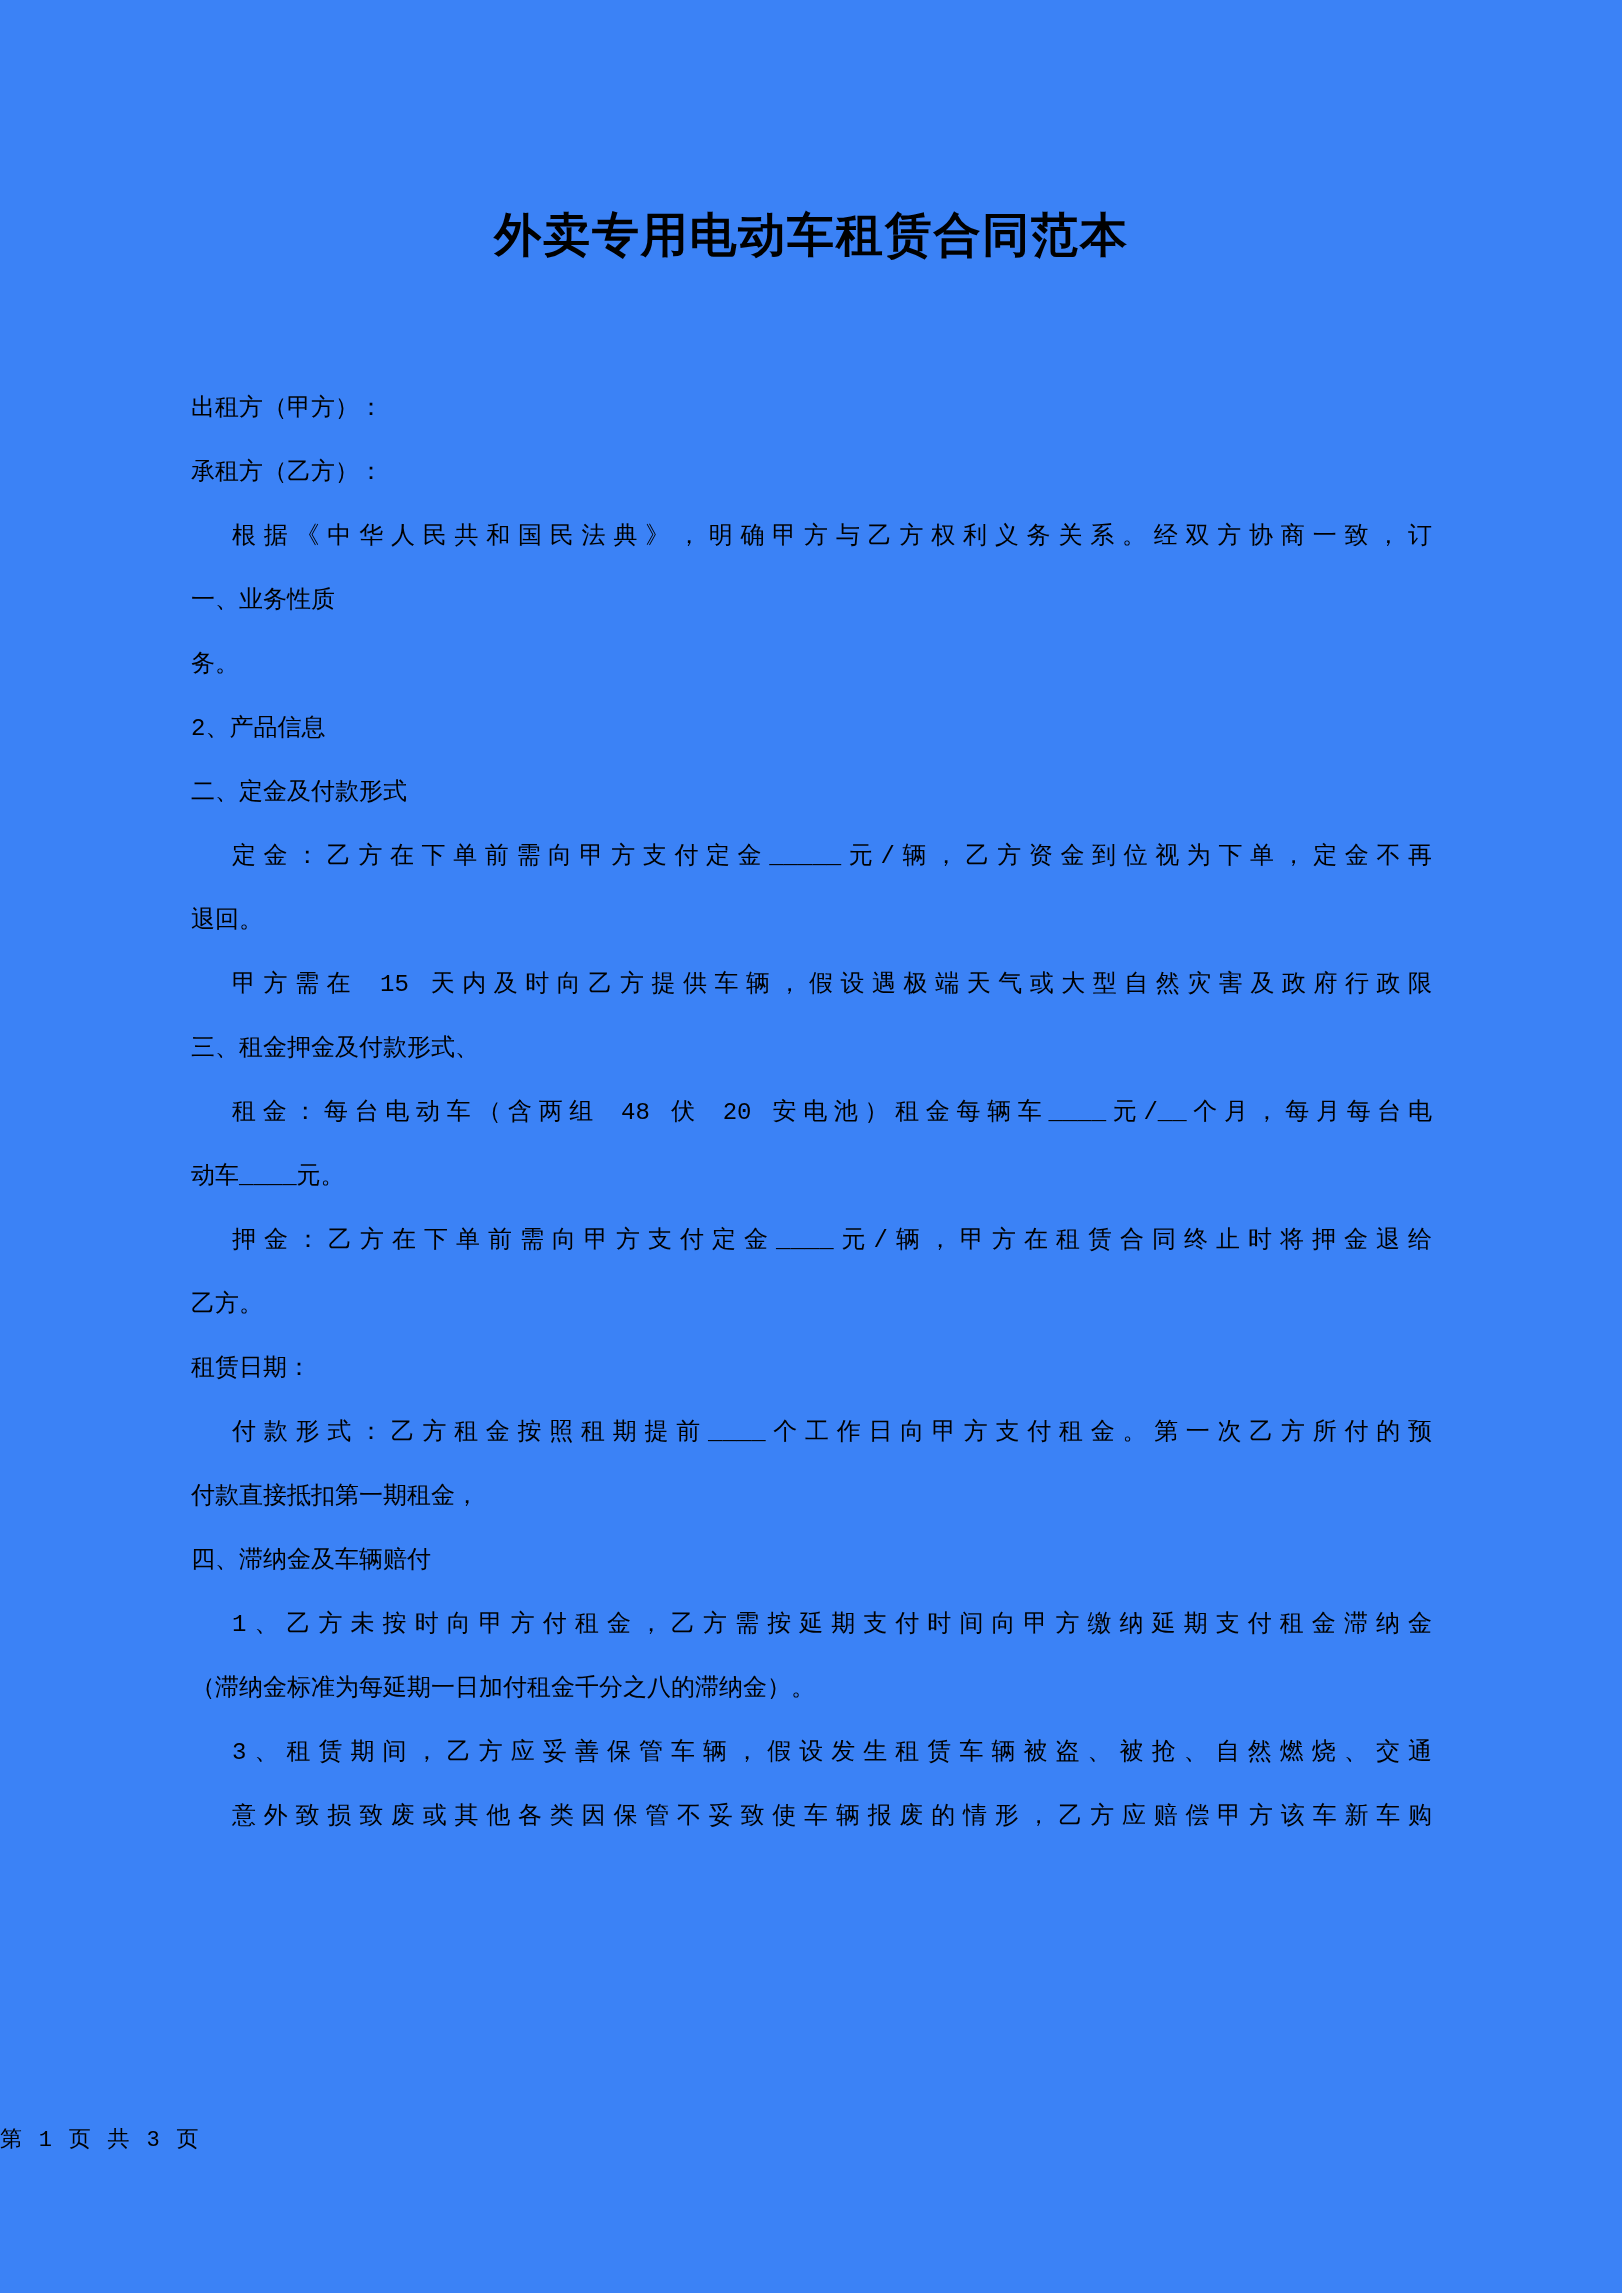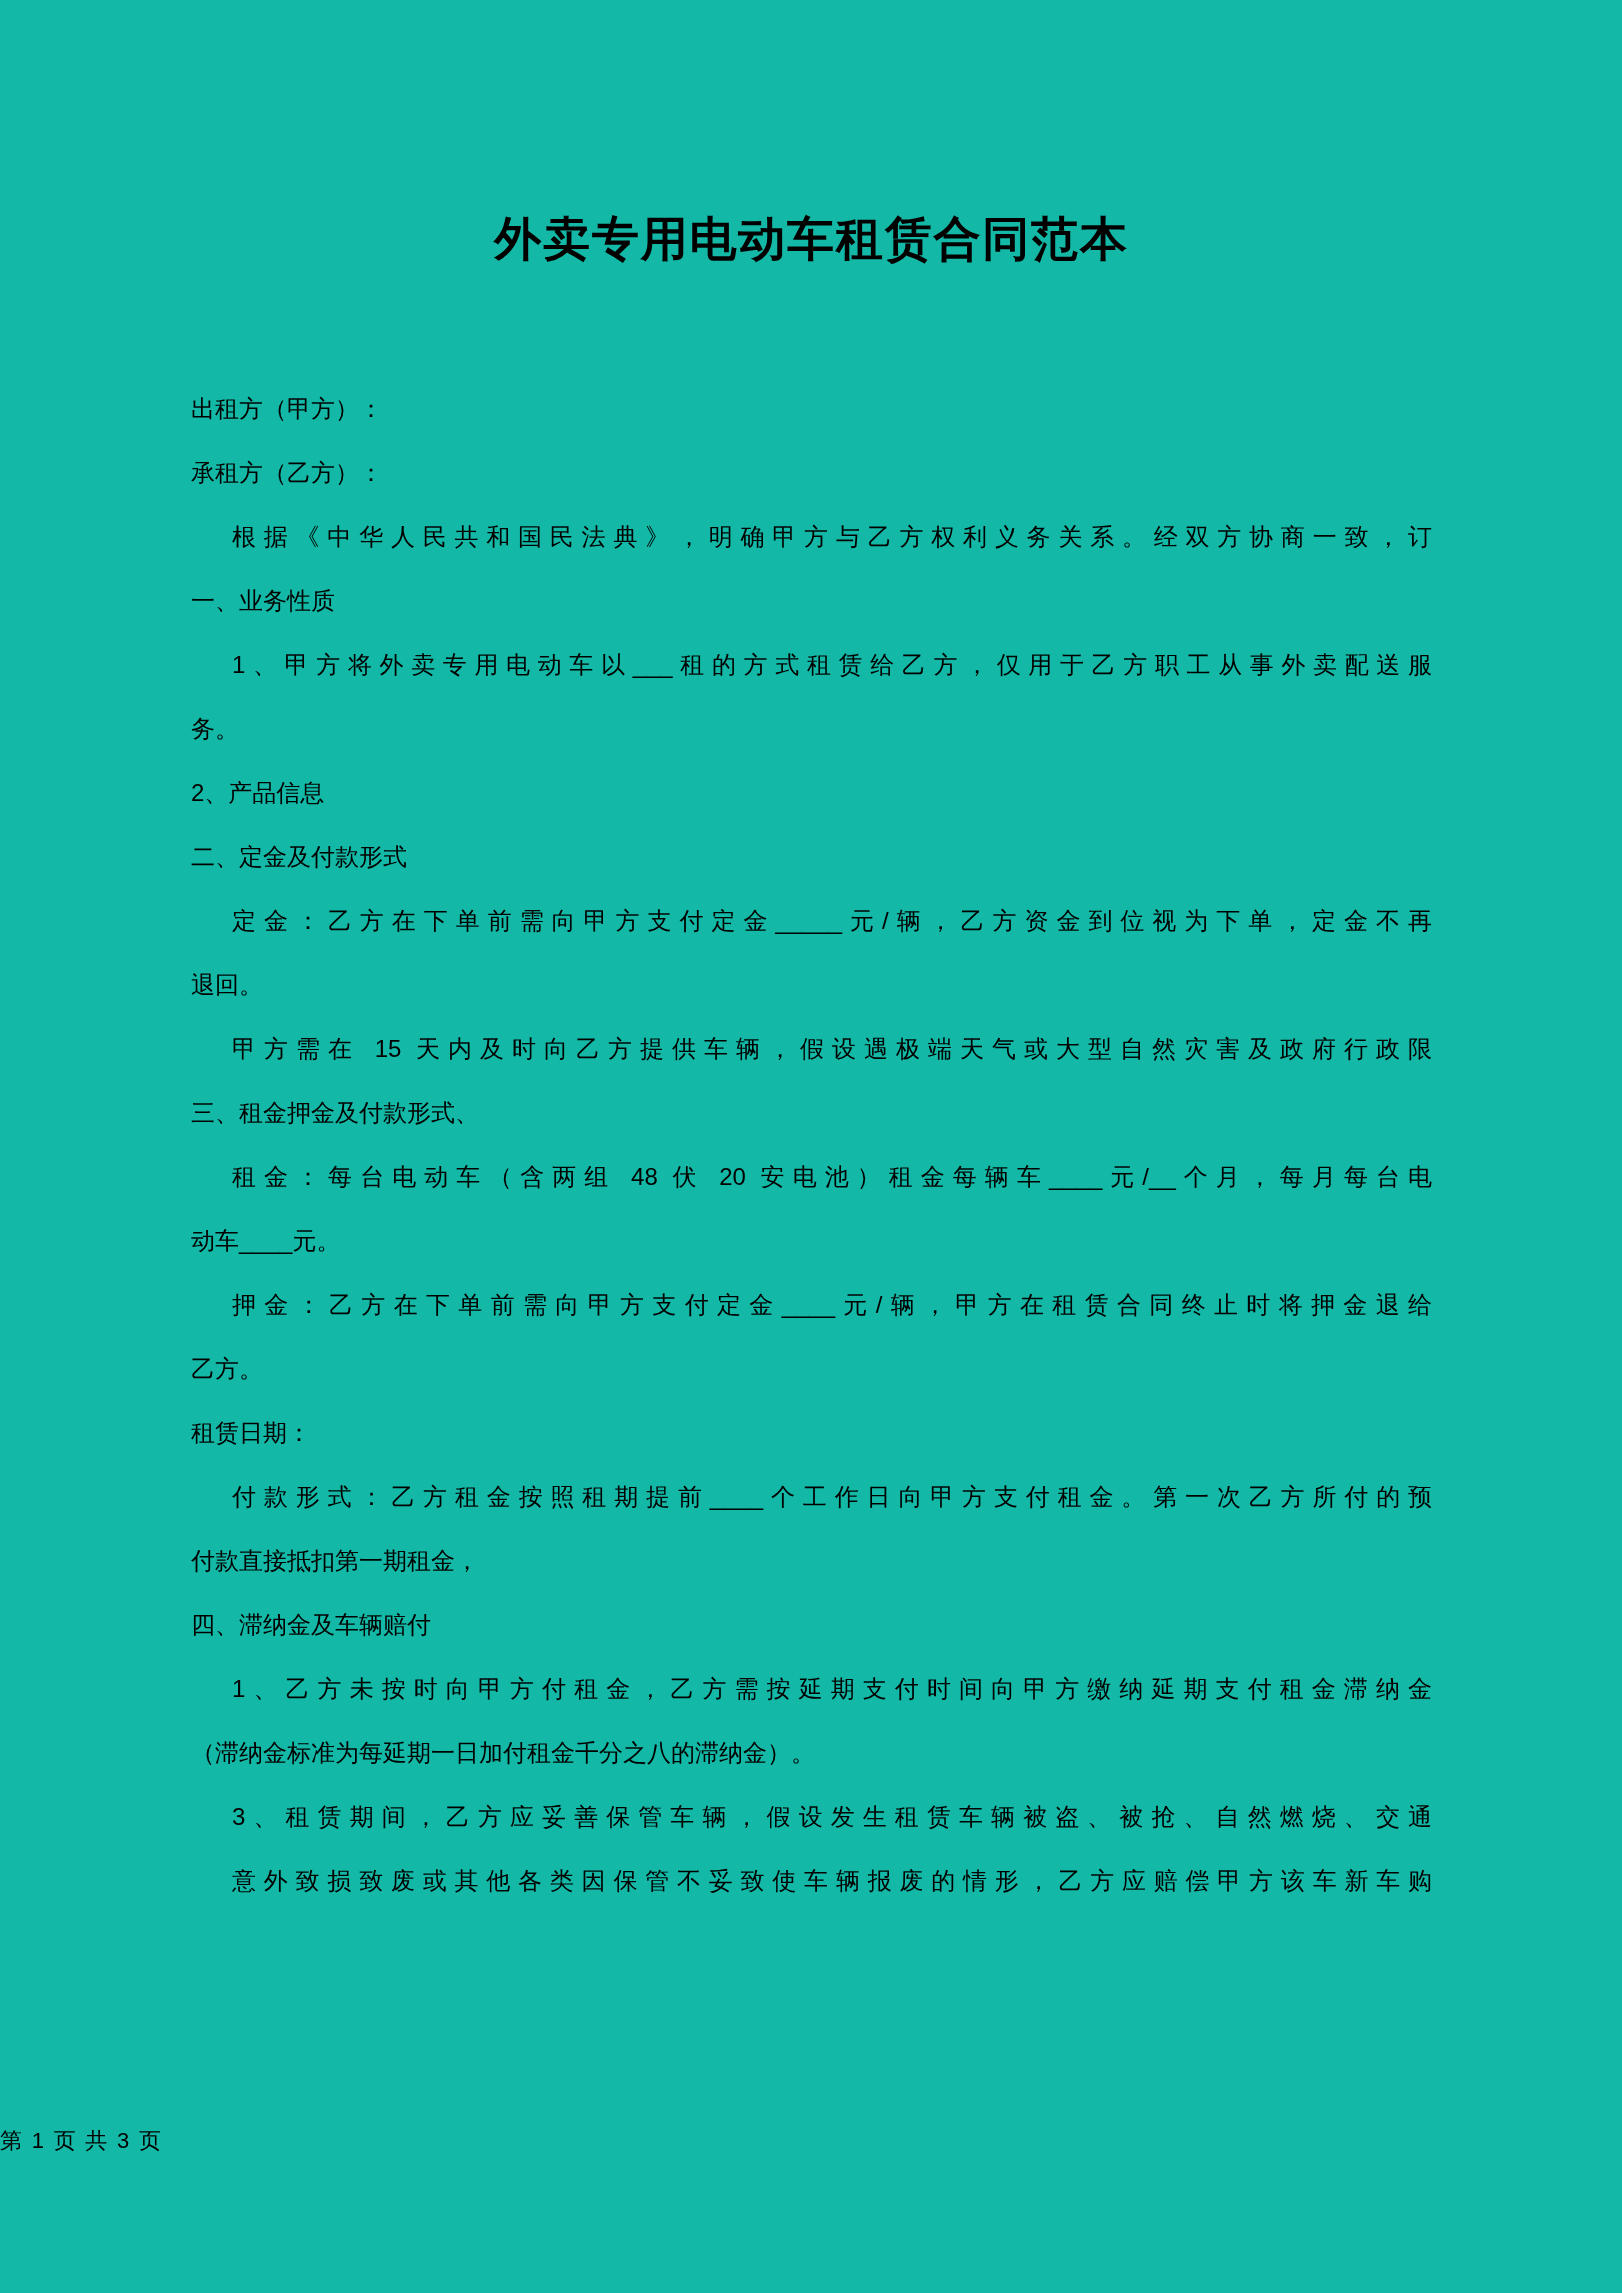--- a/index.html
+++ b/index.html
@@ -4,22 +4,22 @@
 <style>
   html, body {
     margin: 0;
     padding: 0;
     background: #ffffff;
   }
   .page {
     position: relative;
     width: 1623px;
     height: 2294px;
-    background: #14b8a6;
-    font-family: Liberation Sans, sans-serif;
+    background: #3b82f6;
+    font-family: Liberation Mono, monospace;
     color: #000000;
     overflow: hidden;
   }
   .doc-title {
     position: absolute;
     top: 212px;
     left: 0;
     width: 100%;
     text-align: center;
     font-size: 47px;
@@ -63,21 +63,20 @@
 
 <div class="page">
 
   <div class="doc-title">外卖专用电动车租赁合同范本</div>
 
   <div class="content">
     <div class="line">出租方（甲方）：</div>
     <div class="line">承租方（乙方）：</div>
     <div class="line stretch">根据《中华人民共和国民法典》，明确甲方与乙方权利义务关系。经双方协商一致，订</div>
     <div class="line">一、业务性质</div>
-    <div class="line stretch">1、甲方将外卖专用电动车以___租的方式租赁给乙方，仅用于乙方职工从事外卖配送服</div>
     <div class="line">务。</div>
     <div class="line">2、产品信息</div>
     <div class="line">二、定金及付款形式</div>
     <div class="line stretch">定金：乙方在下单前需向甲方支付定金_____元/辆，乙方资金到位视为下单，定金不再</div>
     <div class="line">退回。</div>
     <div class="line stretch">甲方需在 15 天内及时向乙方提供车辆，假设遇极端天气或大型自然灾害及政府行政限</div>
     <div class="line">三、租金押金及付款形式、</div>
     <div class="line stretch">租金：每台电动车（含两组 48 伏 20 安电池）租金每辆车____元/__个月，每月每台电</div>
     <div class="line">动车____元。</div>
     <div class="line stretch">押金：乙方在下单前需向甲方支付定金____元/辆，甲方在租赁合同终止时将押金退给</div>

